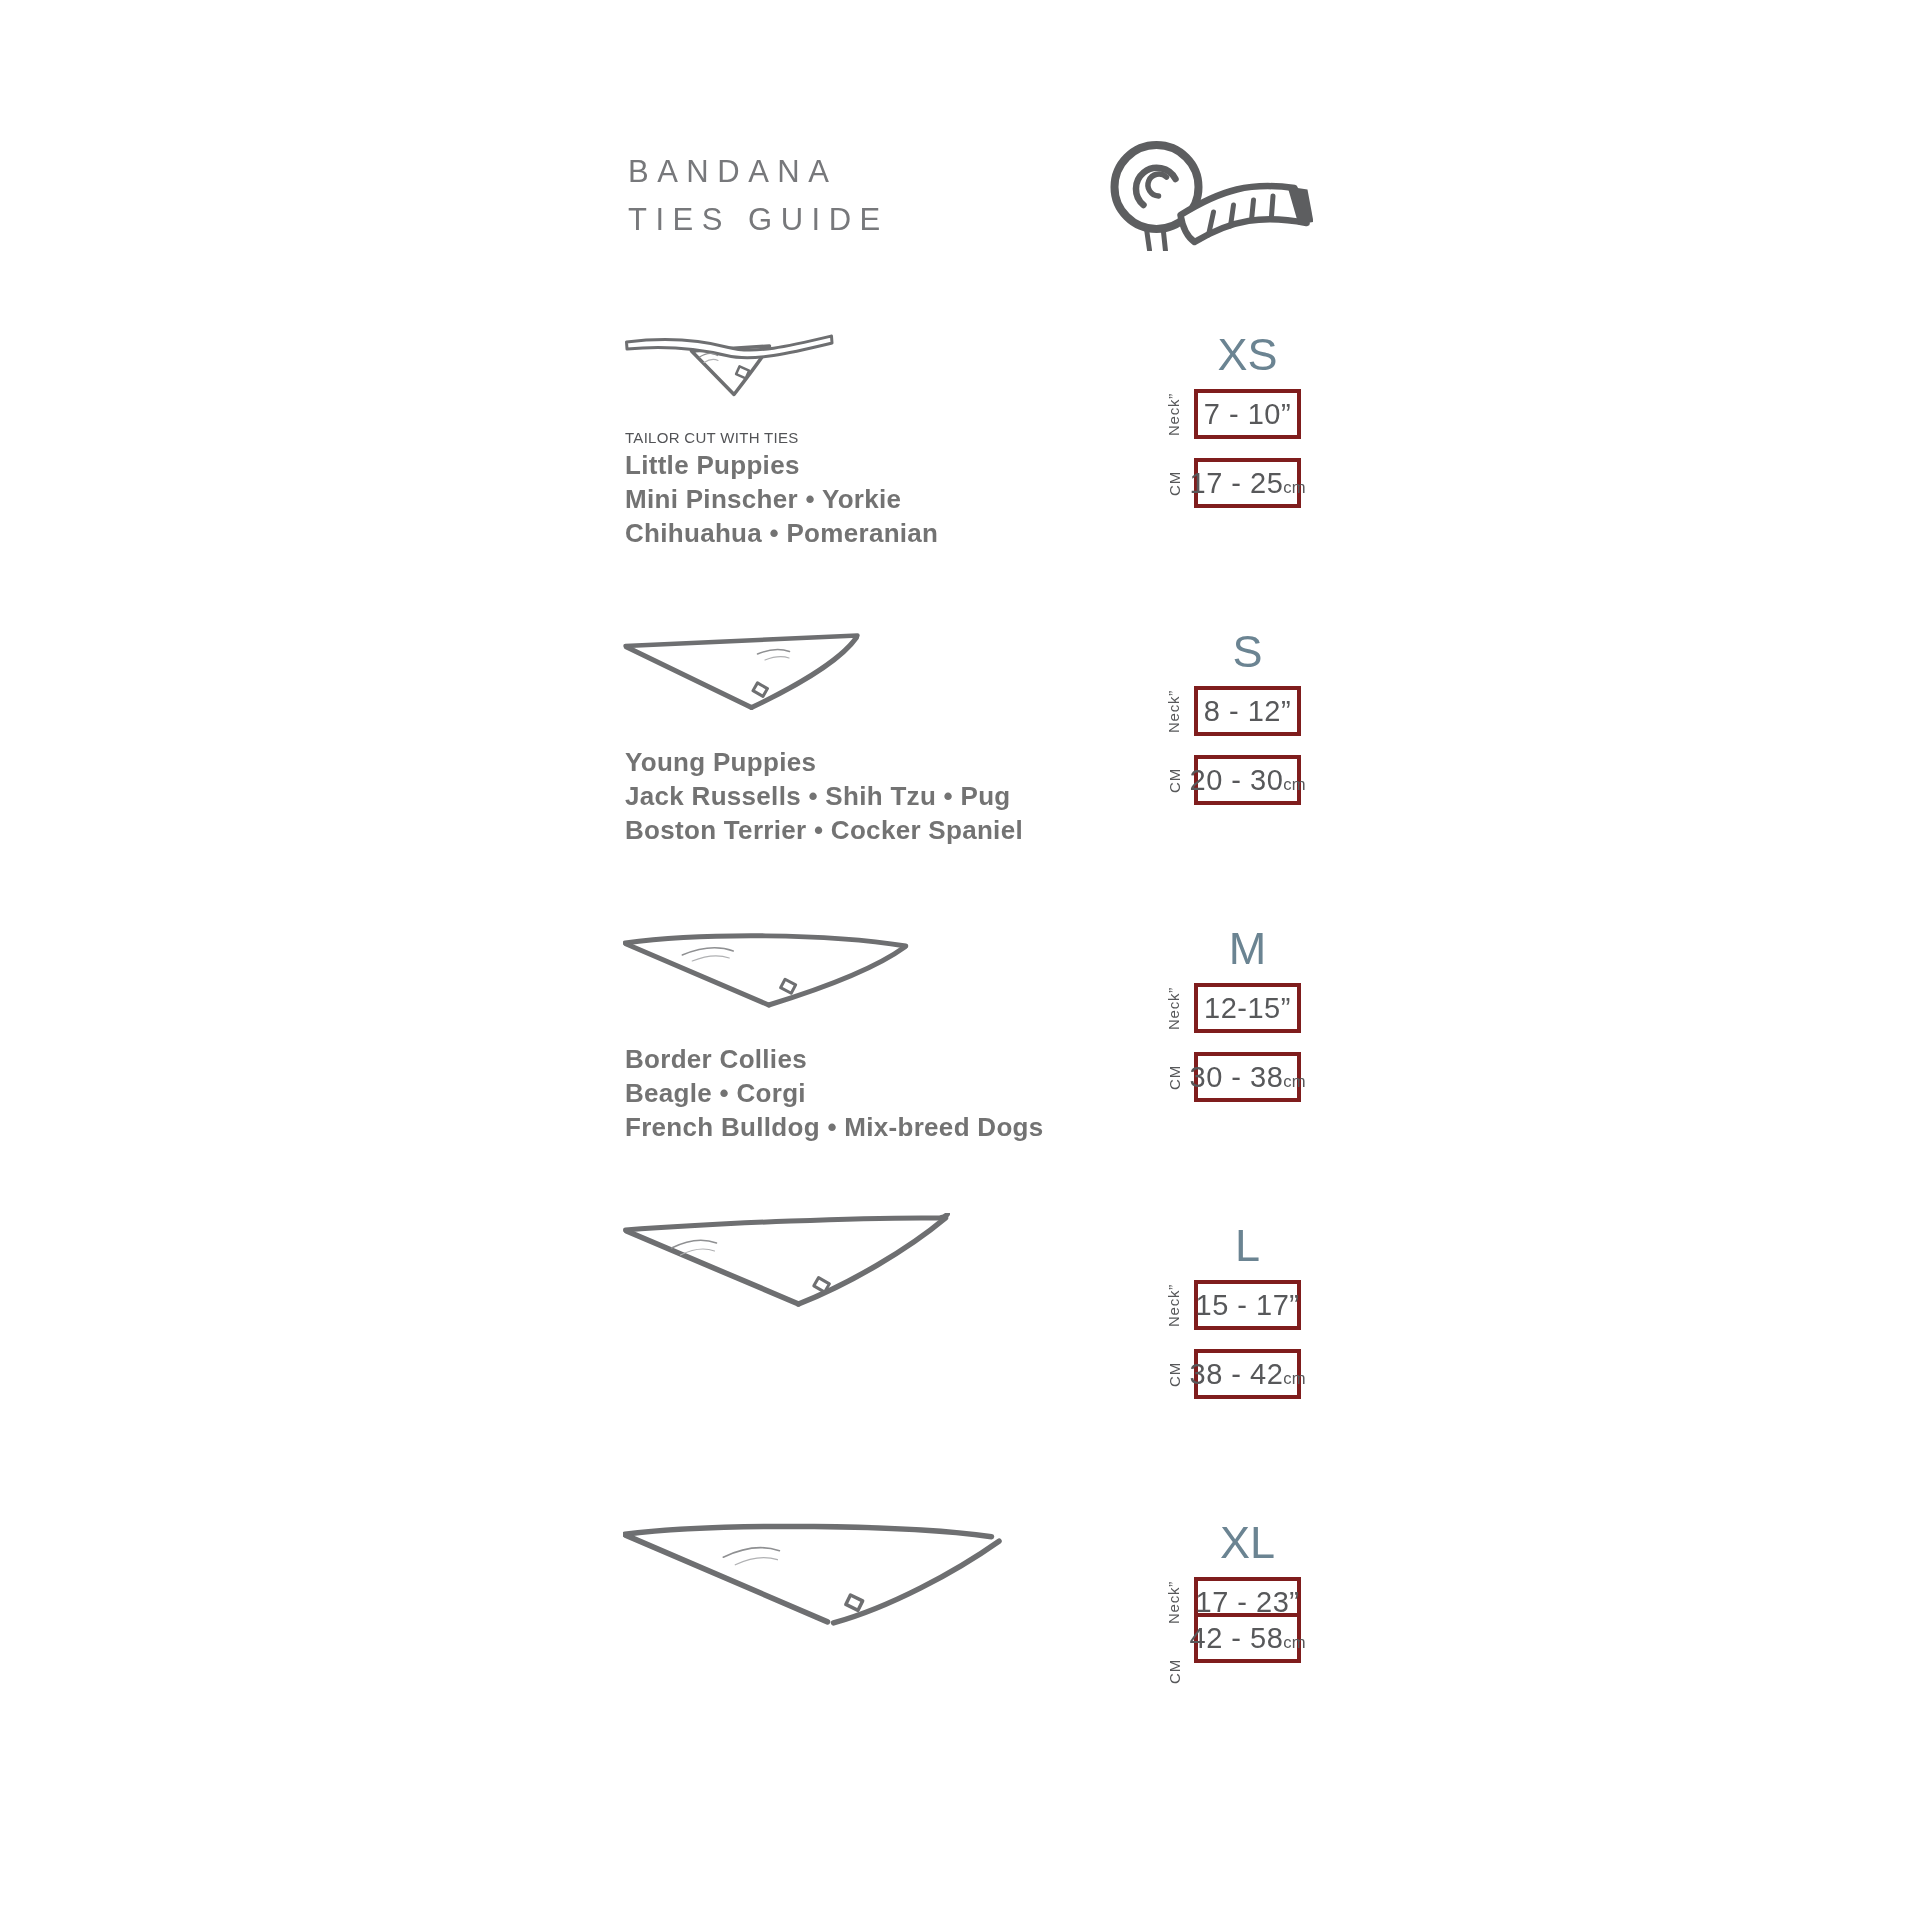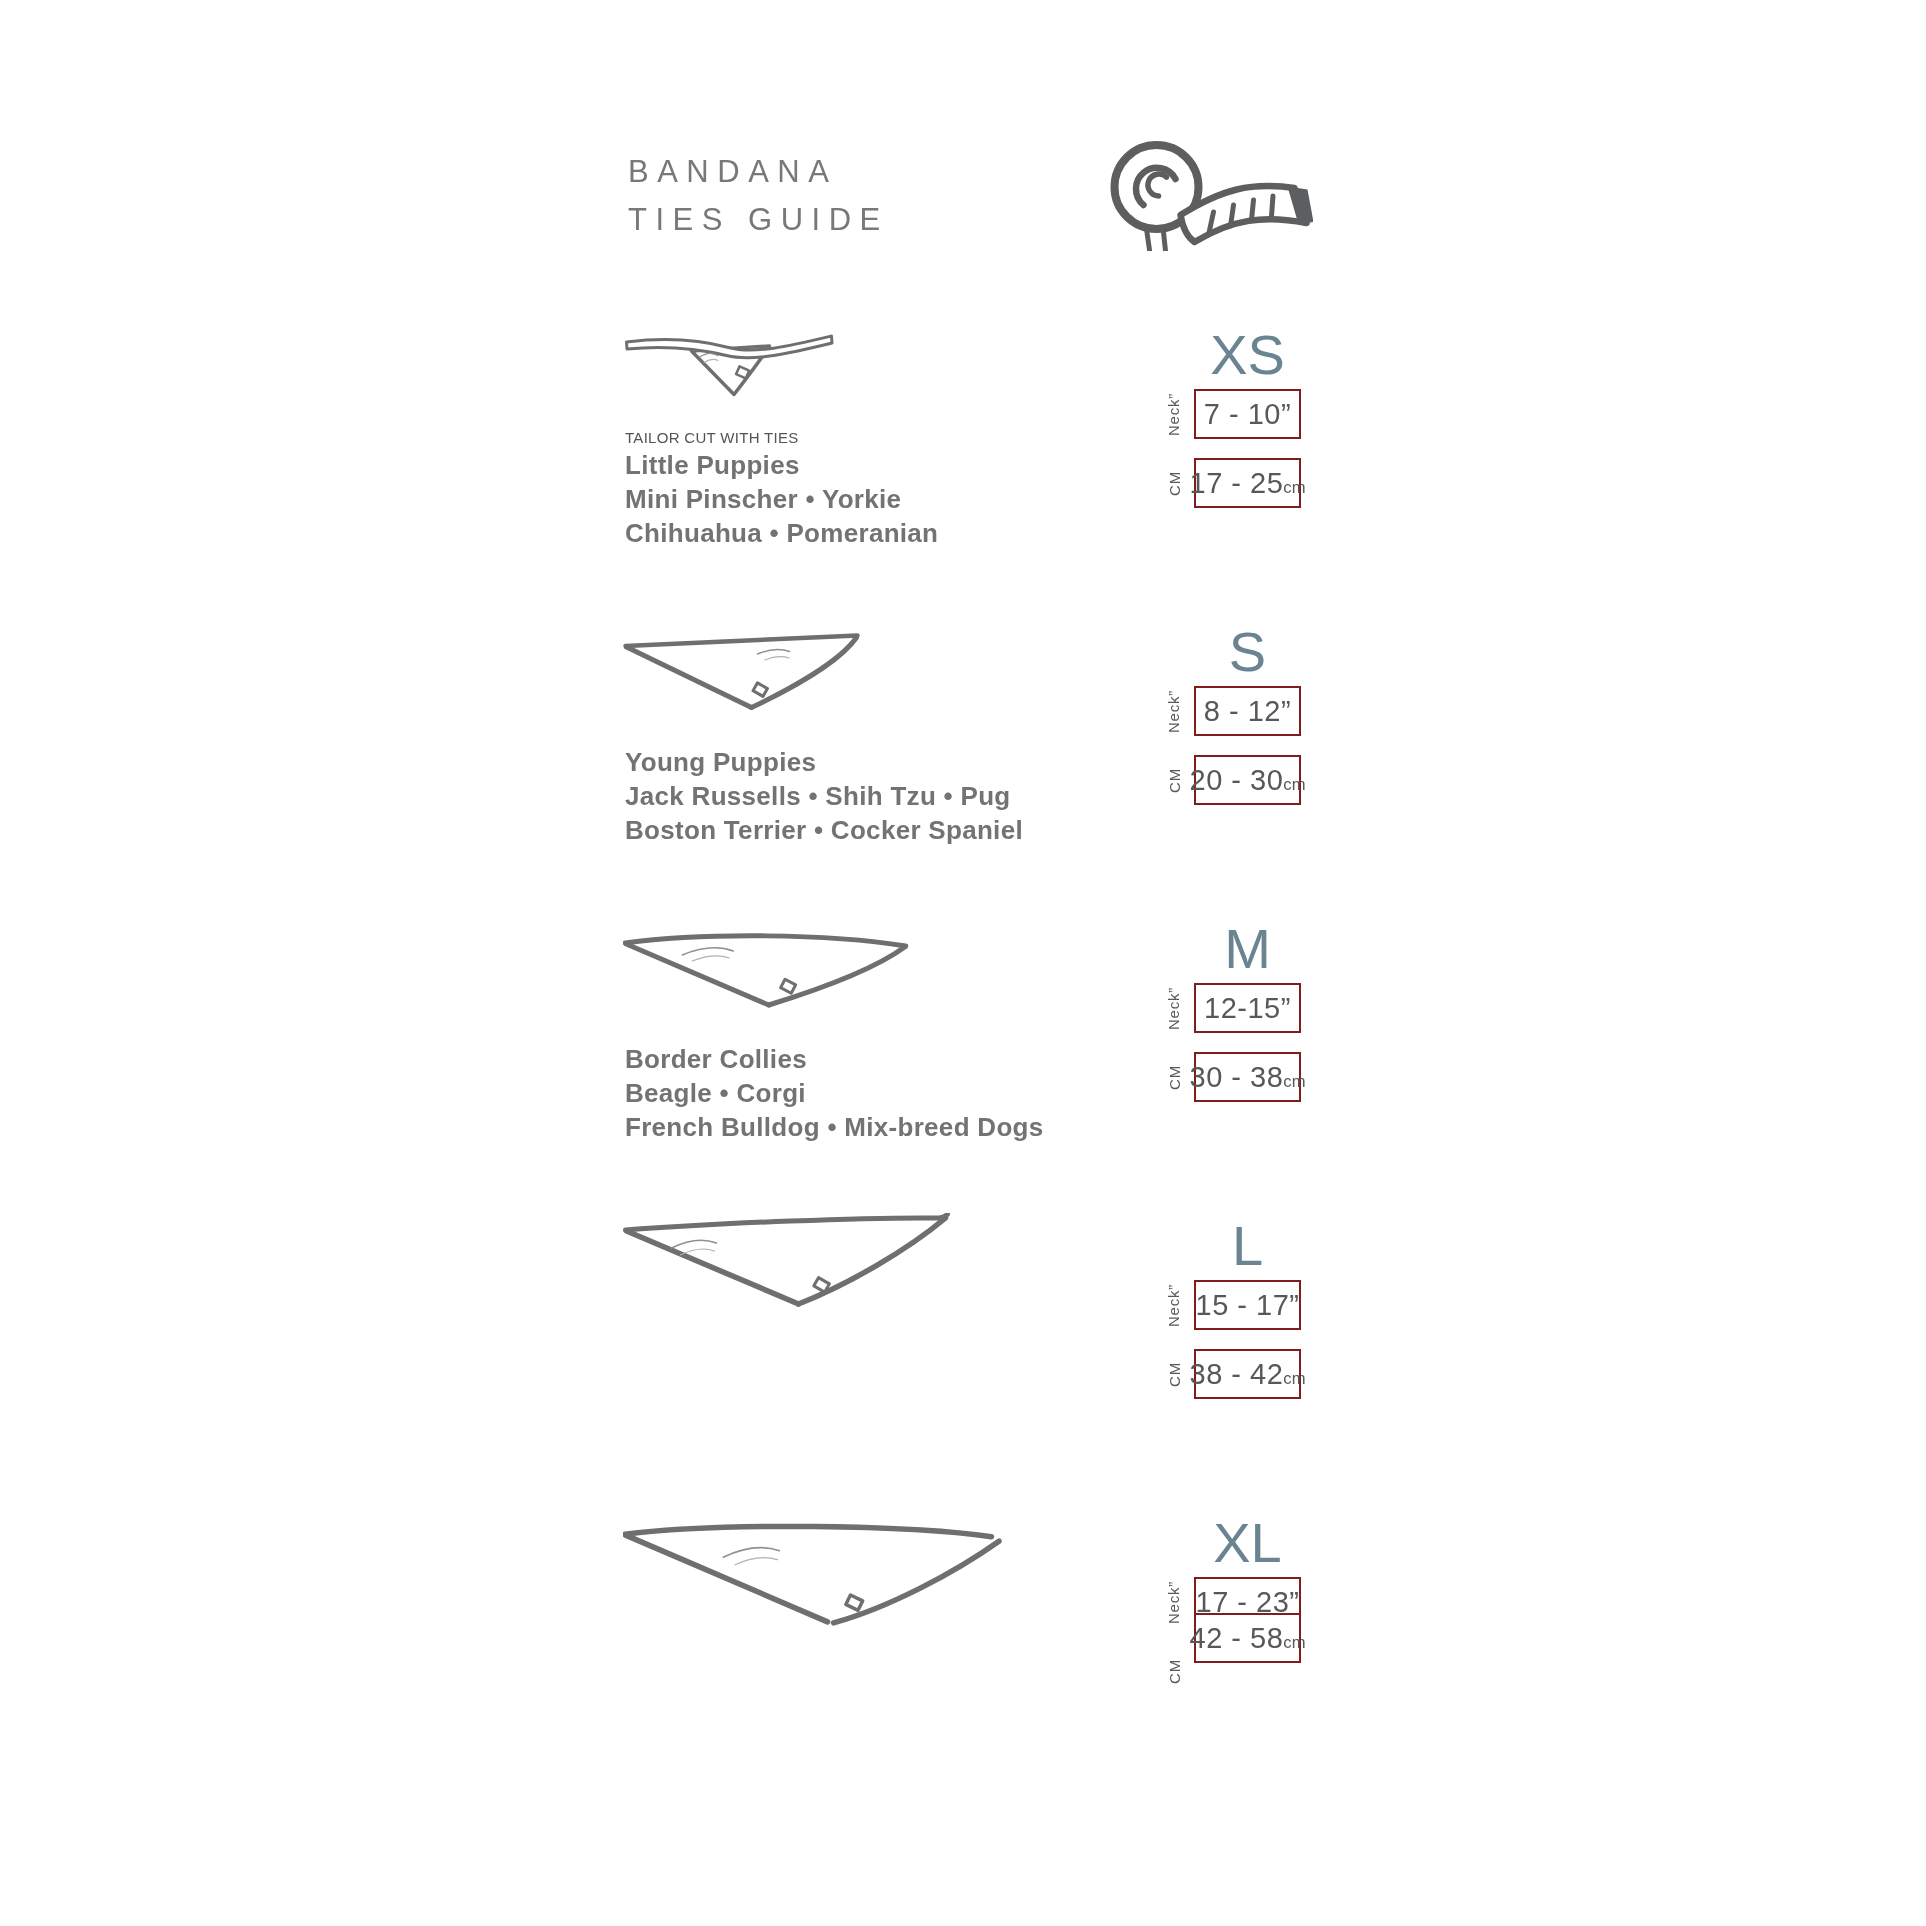--- a/index.html
+++ b/index.html
@@ -16,25 +16,25 @@
   .caption{
     position:absolute;left:625px;font-size:15px;letter-spacing:0.3px;
     color:#525356;white-space:nowrap;
   }
   .breeds{
     position:absolute;left:625px;font-size:26px;line-height:34px;
     letter-spacing:0.3px;color:#737373;white-space:nowrap;font-weight:bold;
   }
   .size-label{
     position:absolute;left:1194px;width:107px;text-align:center;
-    font-size:56px;line-height:50px;color:#6b8492;
+    font-size:45px;line-height:50px;color:#6b8492;
   }
   .mbox{
     position:absolute;left:1194px;width:107px;height:50px;
-    border:2px solid #7f1d1d;background:#fff;box-sizing:border-box;
+    border:4px solid #7f1d1d;background:#fff;box-sizing:border-box;
     display:flex;align-items:center;justify-content:center;
     font-size:29px;color:#57585a;letter-spacing:0.5px;white-space:nowrap;
   }
   .cm-suffix{font-size:16.6px;position:relative;top:4.5px;letter-spacing:0;}
   .vlabel{
     position:absolute;left:1162px;width:24px;height:50px;
     display:flex;align-items:center;justify-content:center;
   }
   .vlabel span{
     transform:rotate(-90deg);white-space:nowrap;

